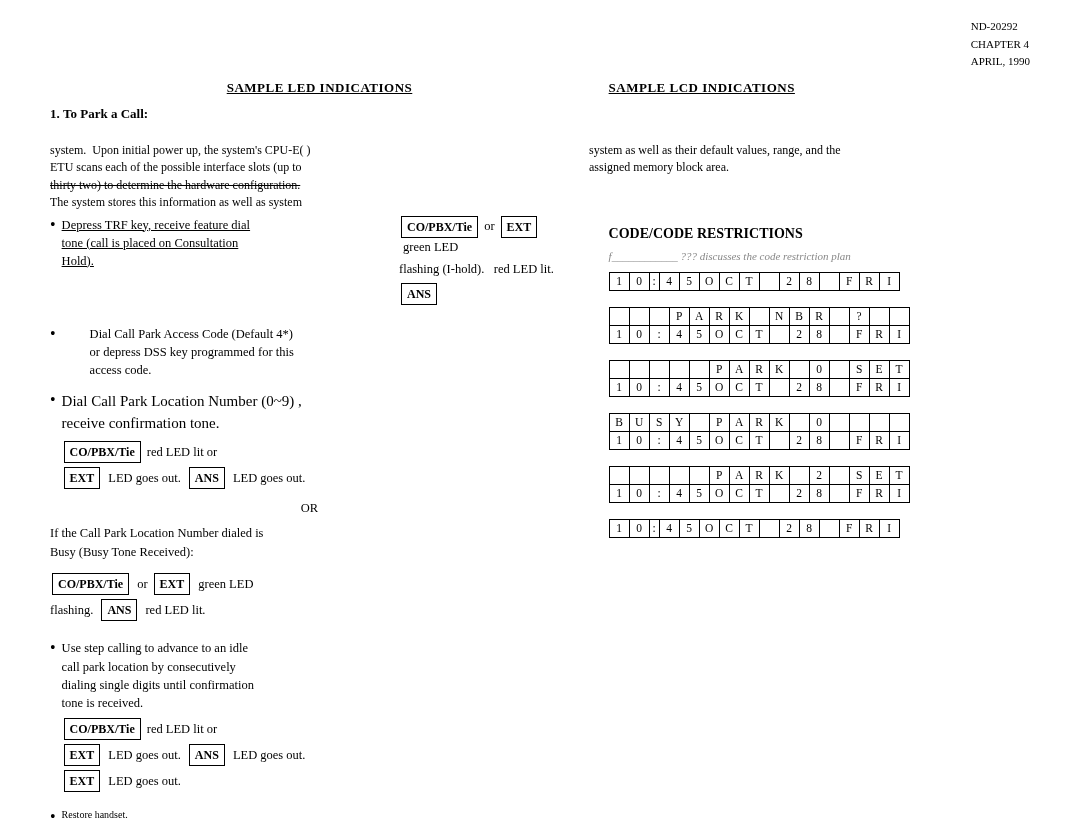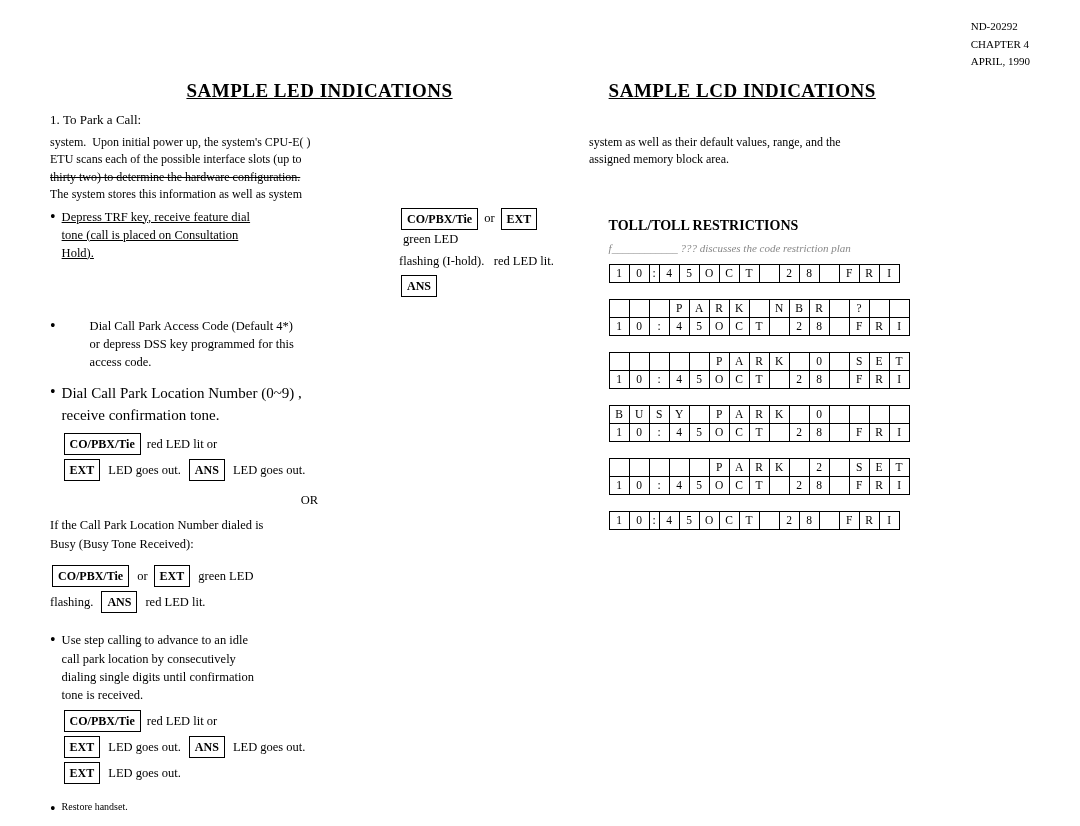--- a/index.html
+++ b/index.html
@@ -35,32 +35,32 @@
     .col-header-left {
       width: 55%;
       text-align: center;
     }
     .col-header-right {
       width: 43%;
     }
     .col-header-title {
       font-weight: bold;
       text-decoration: underline;
-      font-size: 19px;
+      font-size: 13px;
       letter-spacing: 0.5px;
     }
     .section-title {
       font-weight: bold;
       font-size: 13px;
       margin-bottom: 6px;
     }
     .subsection-title {
-      font-weight: normal;
+      font-weight: bold;
       font-size: 13px;
-      margin-bottom: 6px;
+      margin-bottom: 20px;
     }
     .main-columns {
       display: flex;
       justify-content: space-between;
       align-items: flex-start;
     }
     .left-col {
       width: 55%;
       padding-right: 20px;
     }
@@ -293,21 +293,21 @@
 
       <div style="display:flex; align-items:flex-start; margin-bottom:4px;">
         <div style="flex:0 0 auto; margin-right:6px; font-size:16px;">•</div>
         <div style="font-size:10px; line-height:1.45;">Restore handset.</div>
       </div>
 
     </div>
 
     <div class="right-col">
 
-      <div class="toll-header">TOLL/TOLL RESTRICTIONS</div>
+      <div class="toll-header">CODE/CODE RESTRICTIONS</div>
 
       <div style="font-size:11px; color:#888; margin-bottom:10px; font-style:italic;">f____________ ???  discusses  the  code  restriction  plan</div>
 
       <table class="lcd-table">
         <tbody>
             <tr>
           <td>1</td>
           <td>0</td>
           <td class="narrow">:</td>
           <td>4</td>

